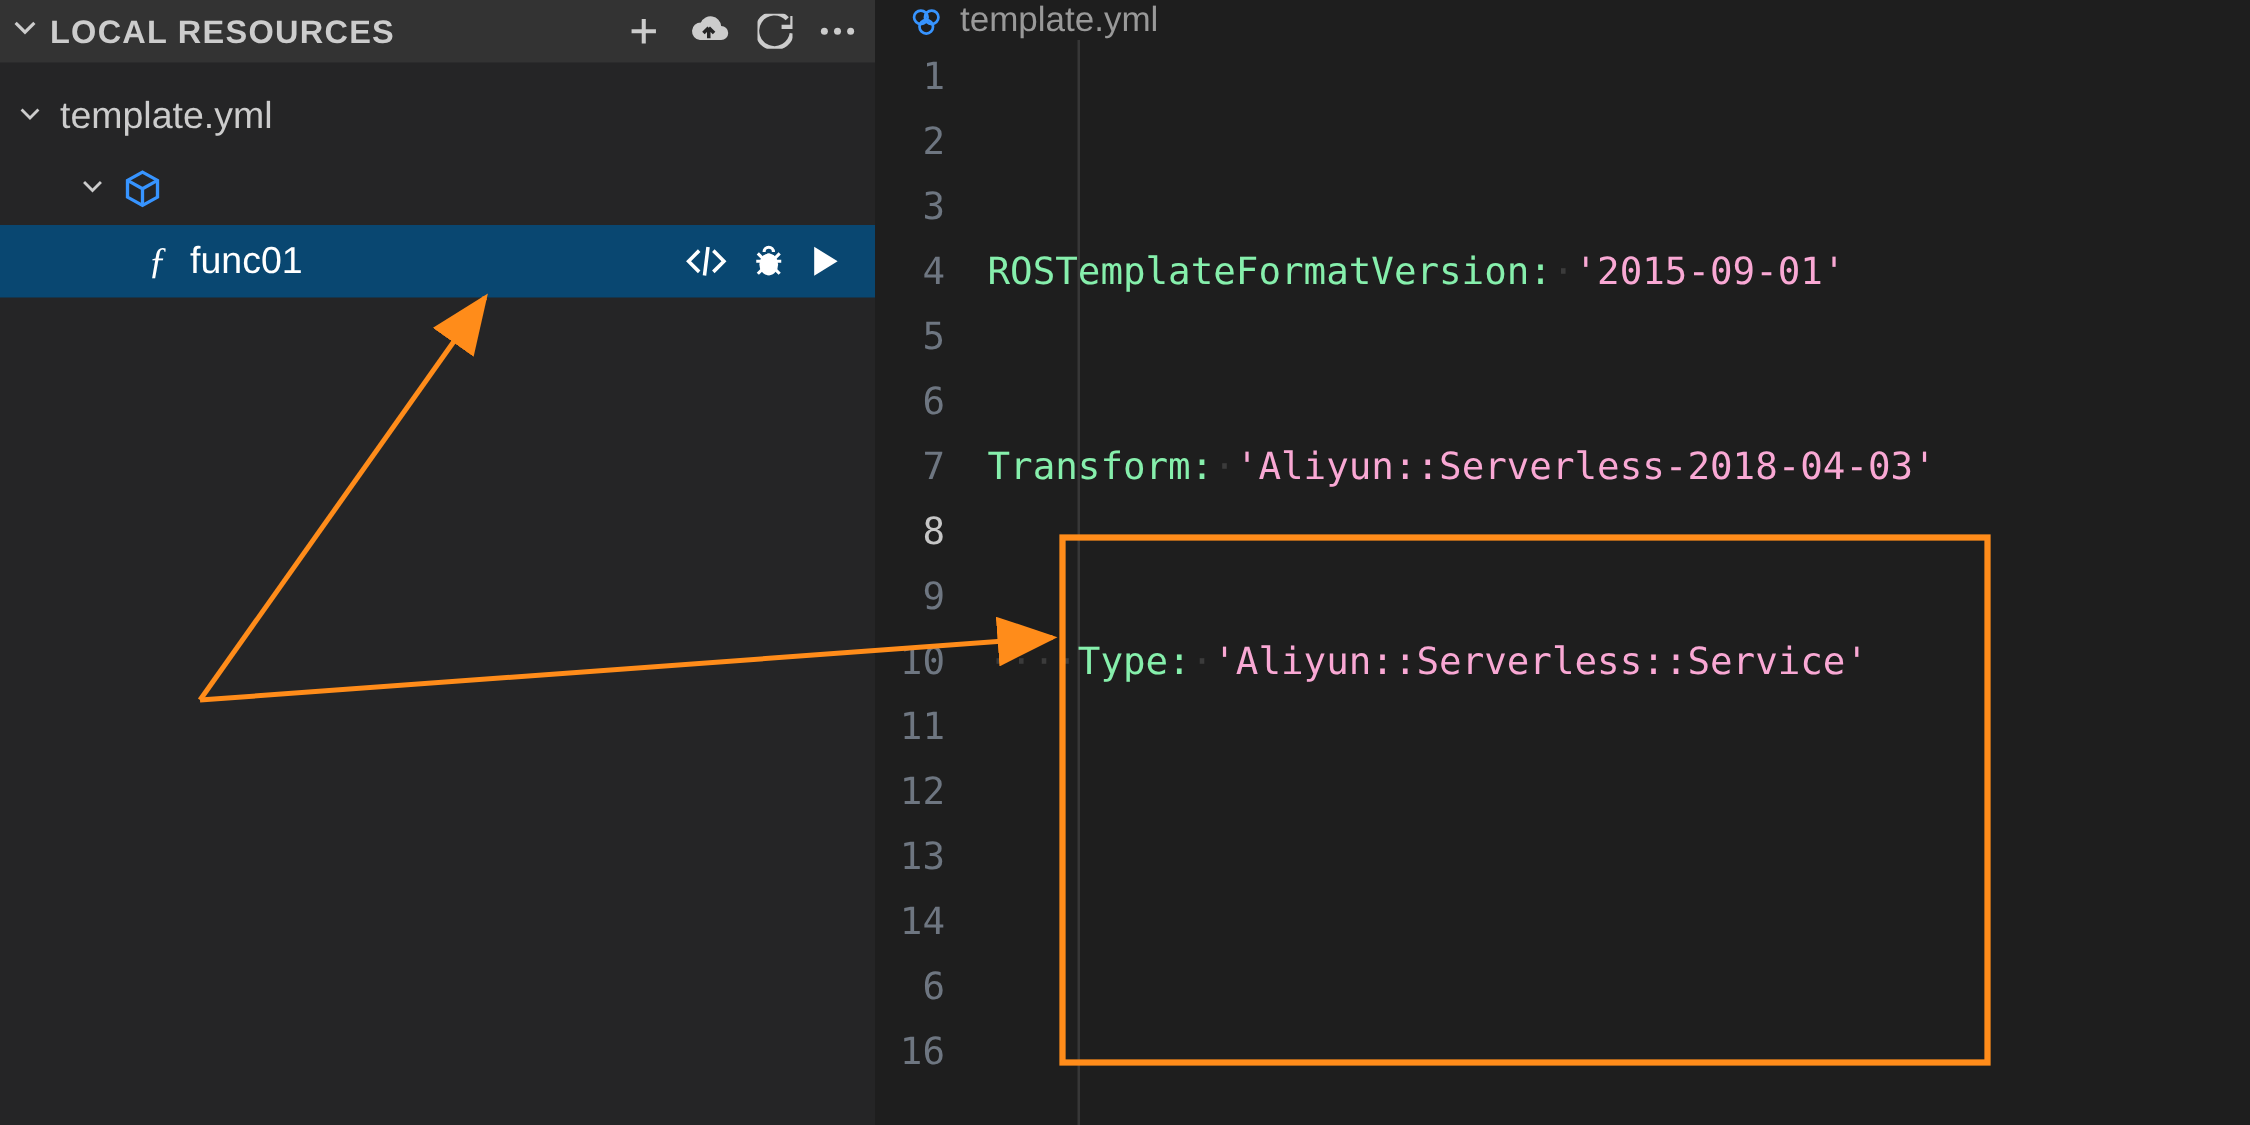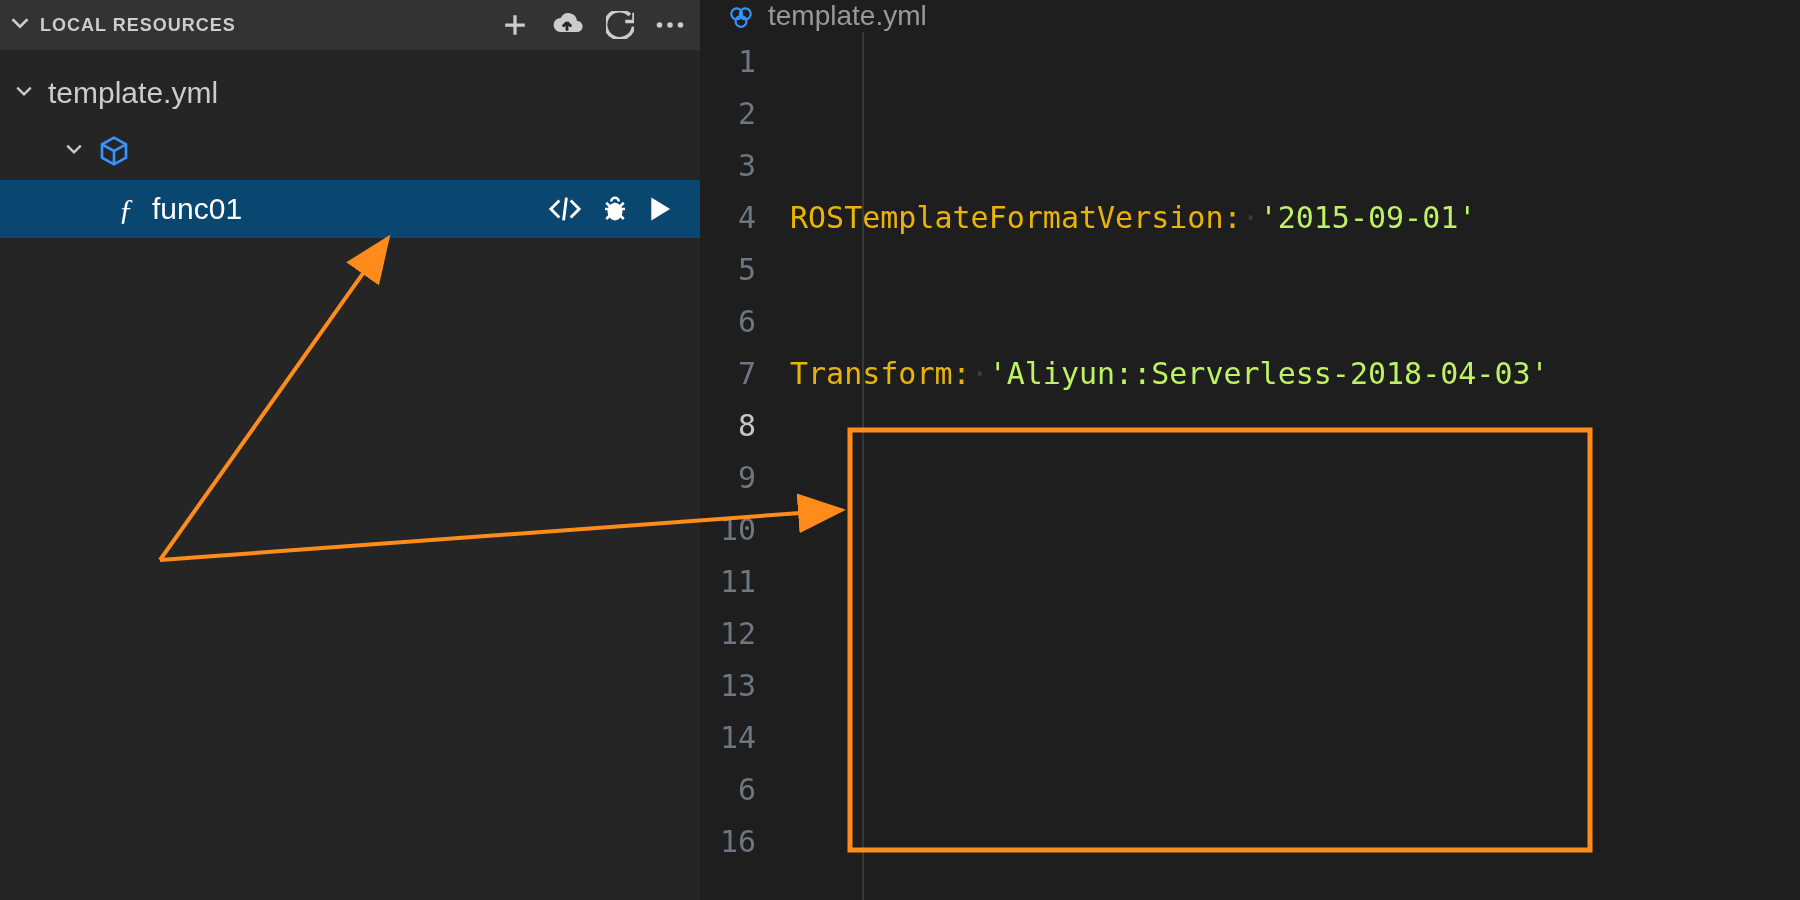--- a/index.html
+++ b/index.html
@@ -32,21 +32,21 @@
     align-items: center;
     padding: 0 10px 0 6px;
     gap: 6px;
   }
   .sidebar-header .chev { width: 28px; text-align: center; color:#ccc; font-size:22px; }
   .sidebar-title {
     flex: 1;
     font-family: -apple-system, "Segoe UI", sans-serif;
     font-weight: 700;
     letter-spacing: 1px;
-    font-size: 18px;
+    font-size: 26px;
     color: #cccccc;
   }
   .sidebar-actions { display:flex; gap:22px; align-items:center; padding-right:6px;}
   .sidebar-actions .icon { color:#ccc; }
 
   .tree { padding-top: 14px; font-family: -apple-system, "Segoe UI", sans-serif; font-size: 30px; }
   .tree-row {
     display:flex;
     align-items:center;
     height: 58px;
@@ -107,22 +107,22 @@
   .gutter .ln.active { color:#c6c6c6; }
   .lines {
     flex:1;
     padding-top:4px;
     white-space: pre;
     position:relative;
   }
   .line { height:52px; position:relative; }
 
   
-  .key   { color:#eab308;text-align:center; }      
-  .str   { color:#bef264; }
+  .key   { color:#86efac;text-align:center; }      
+  .str   { color:#f9a8d4; }
   .ws    { color:#3b3b3b; letter-spacing:0px;}
   
   .guide {
     position:absolute;
     top:0; bottom:0;
     width:2px;
     background:#858585;
     opacity:0.25;
   }
 
@@ -250,20 +250,21 @@
         <div class="ln">12</div>
         <div class="ln">13</div>
         <div class="ln">14</div>
         <div class="ln">6</div>
         <div class="ln">16</div>
       </div>
       <div class="lines">
         <div class="guide" style="left:72px;"></div>
         <div class="line"><span class="key">ROSTemplateFormatVersion:</span><span class="ws">·</span><span class="str">'2015-09-01'</span></div>
         <div class="line"><span class="key">Transform:</span><span class="ws">·</span><span class="str">'Aliyun::Serverless-2018-04-03'</span></div>
+        <div class="line"><span class="ws">····</span><span class="key">Type:</span><span class="ws">·</span><span class="str">'Aliyun::Serverless::Service'</span></div>
         
         
         
         
         
         
         
         
         
         

